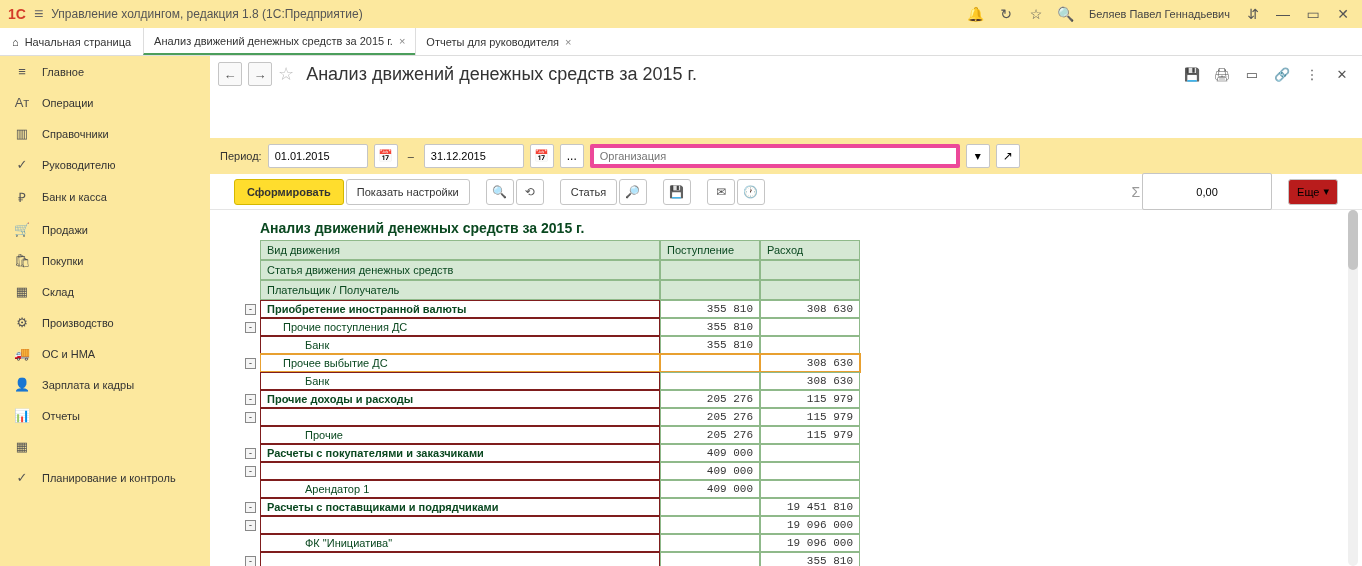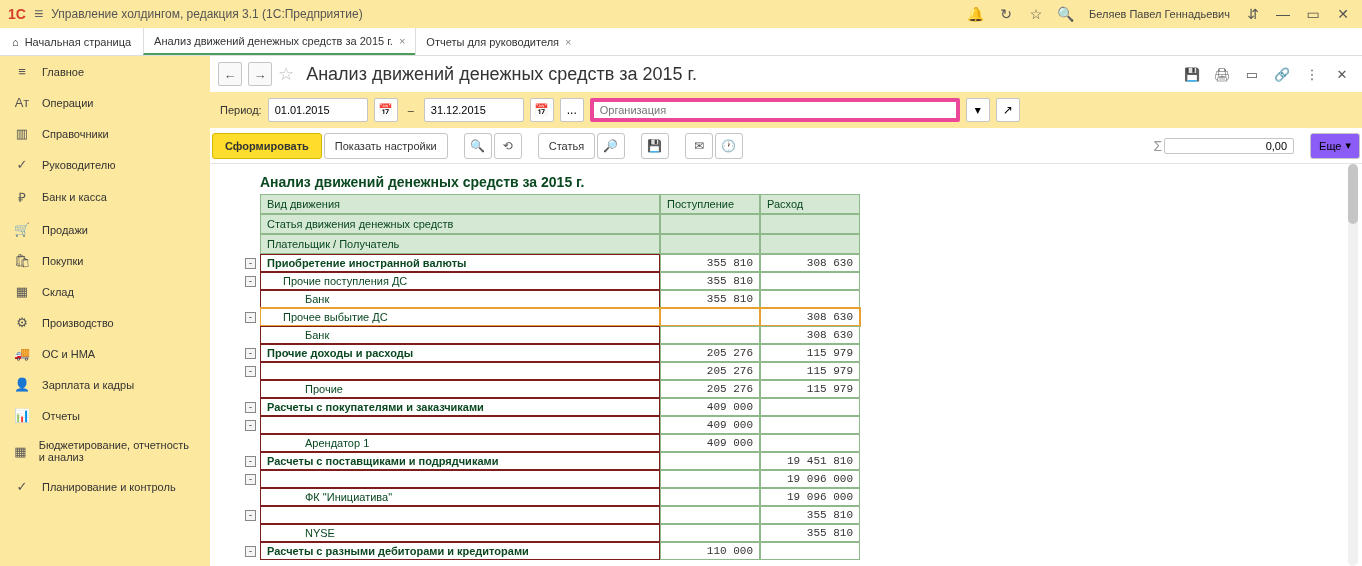--- a/index.html
+++ b/index.html
@@ -30,35 +30,35 @@
 .main { flex: 1; background: #fff; display: flex; flex-direction: column; }
 
 
 .cmdbar { height: 36px; display: flex; align-items: center; padding: 4px 8px; gap: 6px; background: #fff; }
 .cmd-btn { width: 24px; height: 24px; border: 1px solid #c5c5c5; border-radius: 2px; background: #f9f9f9; display: flex; align-items: center; justify-content: center; cursor: pointer; color: #555; font-size: 13px; }
 .cmd-star { font-size: 18px; color: #bbb; cursor: pointer; }
 .page-title { font-size: 18px; color: #333; margin-left: 6px; }
 .cmdbar .spacer { flex: 1; }
 
 
-.periodbar { height: 36px; background: #fce89e; display: flex; align-items: center; padding: 4px 10px; gap: 6px; }
+.periodbar { height: 36px; background: #fce89e; display: flex; align-items: center; padding: 4px 10px; gap: 6px; margin-top: 46px; }
 .periodbar label { color: #333; }
 .date-input { width: 100px; height: 24px; border: 1px solid #c5c5c5; border-radius: 2px; padding: 0 6px; background: #fff; }
 .date-btn { width: 24px; height: 24px; border: 1px solid #c5c5c5; border-radius: 2px; background: #fff; display: flex; align-items: center; justify-content: center; cursor: pointer; font-size: 12px; }
 .dash { color: #333; padding: 0 4px; }
 .org-input { width: 370px; height: 24px; border: 4px solid #ec4899; border-radius: 2px; padding: 0 6px; background: #fff; color: #999; }
 
 
-.toolbar { height: 36px; display: flex; align-items: center; padding: 4px 2px; gap: 2px; background: #fff; border-bottom: 1px solid #e5e5e5; }
+.toolbar { height: 36px; display: flex; align-items: center; padding: 4px 24px; gap: 2px; background: #fff; border-bottom: 1px solid #e5e5e5; }
 .btn-primary { height: 26px; padding: 0 12px; background: #ffdd2d; border: 1px solid #d4b800; border-radius: 3px; cursor: pointer; font-weight: bold; color: #333; }
 .btn { height: 26px; padding: 0 10px; background: #fff; border: 1px solid #c5c5c5; border-radius: 3px; cursor: pointer; color: #333; }
 .tool-btn { width: 28px; height: 26px; border: 1px solid #c5c5c5; border-radius: 3px; background: #fff; display: flex; align-items: center; justify-content: center; cursor: pointer; color: #555; font-size: 12px; }
 .tool-gap { width: 12px; }
-.sum-field { width: 130px; height: 16px; border: 1px solid #c5c5c5; border-radius: 2px; text-align: right; padding: 0 6px; background: #fff; }
-.btn-more { height: 26px; padding: 0 8px; background: #8b5cf6; border: 1px solid #c5c5c5; border-radius: 3px; cursor: pointer; display: flex; align-items: center; gap: 4px; }
+.sum-field { width: 130px; height: 37px; border: 1px solid #c5c5c5; border-radius: 2px; text-align: center; padding: 0 6px; background: #fff; }
+.btn-more { height: 26px; padding: 0 8px; background: #b91c1c; border: 1px solid #c5c5c5; border-radius: 3px; cursor: pointer; display: flex; align-items: center; gap: 4px; }
 
 
 .report-wrap { flex: 1; overflow: auto; padding: 6px 10px; position: relative; }
 .report-header { margin-left: 40px; }
 .report-title { font-size: 14px; font-weight: bold; color: #0a4820; padding: 4px 0; }
 .report-sort { color: #333; padding: 2px 0 6px 0; }
 .report-sort .lbl { display: inline-block; width: 90px; }
 
 .grid { display: grid; grid-template-columns: 40px 400px 100px 100px; font-size: 11px; }
 .grid .hdr { background: #d5e8d4; border: 1px solid #8fb98a; padding: 3px 6px; color: #0a4820; font-weight: normal; }
@@ -72,21 +72,21 @@
 .toggle { width: 11px; height: 11px; border: 1px solid #888; background: #f5f5f5; display: flex; align-items: center; justify-content: center; font-size: 9px; line-height: 1; cursor: pointer; color: #333; font-family: monospace; }
 .scroll-indicator { position: absolute; right: 4px; top: 0; bottom: 0; width: 10px; background: #f0f0f0; border-radius: 5px; }
 .scroll-thumb { position: absolute; width: 10px; background: #c5c5c5; border-radius: 5px; top: 0; height: 60px; }
 </style>
 </head>
 <body>
 
 <div class="titlebar">
   <span class="logo">1C</span>
   <span class="hamburger">≡</span>
-  <span class="title">Управление холдингом, редакция 3.1  (1С:Предприятие)</span>
+  <span class="title">Управление холдингом, редакция 1.8  (1С:Предприятие)</span>
   <span class="spacer"></span>
   <span class="icon-btn">🔔</span>
   <span class="icon-btn">↻</span>
   <span class="icon-btn">☆</span>
   <span class="icon-btn">🔍</span>
   <span class="user">Беляев Павел Геннадьевич</span>
   <span class="icon-btn">⇵</span>
   <span class="icon-btn">—</span>
   <span class="icon-btn">▭</span>
   <span class="icon-btn">✕</span>
@@ -153,21 +153,20 @@
       <div class="nav-item">
         <span class="nav-icon">👤</span>
         <span>Зарплата и кадры</span>
       </div>
       <div class="nav-item">
         <span class="nav-icon">📊</span>
         <span>Отчеты</span>
       </div>
       <div class="nav-item">
         <span class="nav-icon">▦</span>
-        <span>Бюджетирование, отчетность и анализ</span>
       </div>
       <div class="nav-item">
         <span class="nav-icon">✓</span>
         <span>Планирование и контроль</span>
       </div>
     </div>
 
   <div class="main">
 
     <div class="cmdbar">

